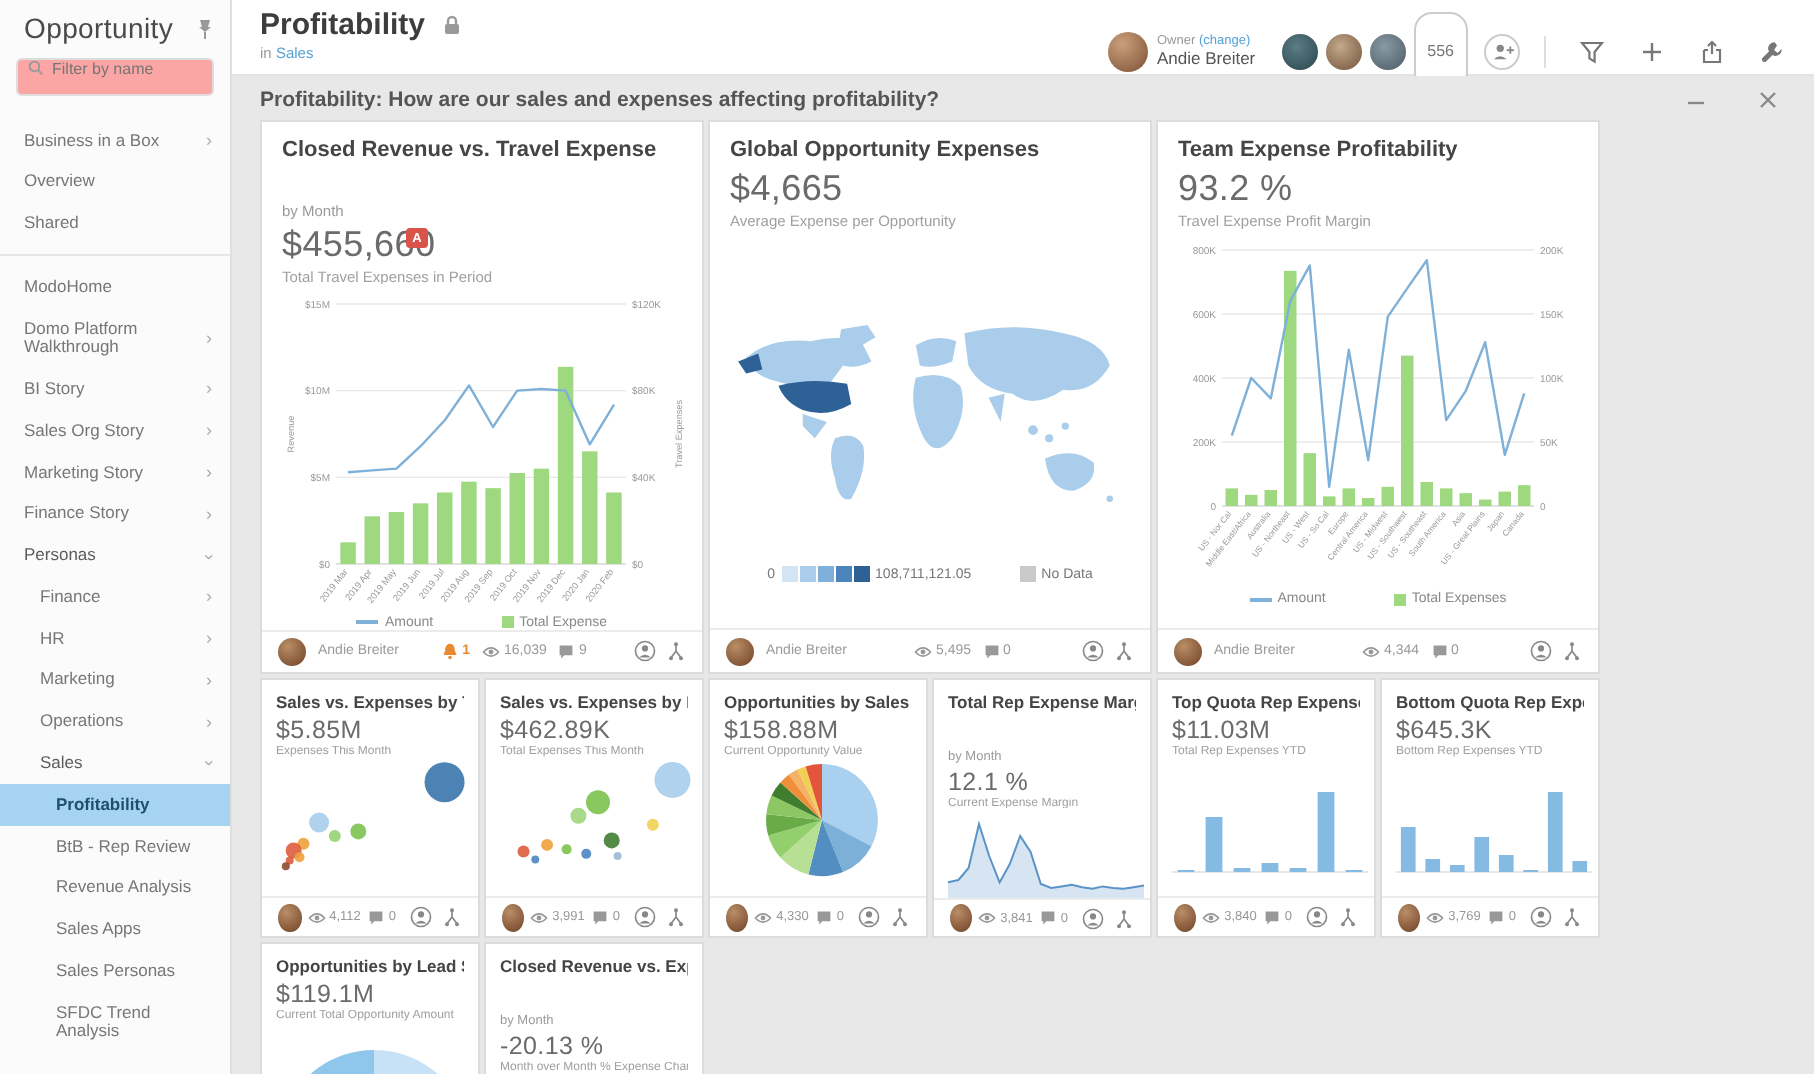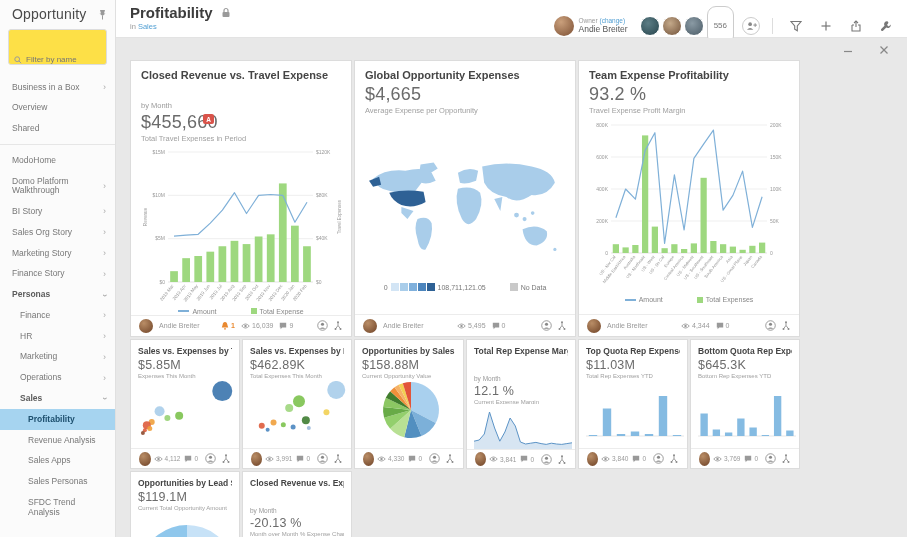--- a/index.html
+++ b/index.html
@@ -4,29 +4,29 @@
 <style>
   *{margin:0;padding:0;box-sizing:border-box}
   html,body{width:907px;height:537px;overflow:hidden;background:#e8e8e8;
     font-family:"Liberation Sans","DejaVu Sans",sans-serif;color:#555}
   .app{display:flex;width:907px;height:537px}
   
   .sidebar{width:116px;min-width:116px;background:#fbfbfb;border-right:1px solid #e0e0e0;
     display:flex;flex-direction:column;height:537px}
   .sb-head{display:flex;justify-content:space-between;align-items:center;padding:6px 8px 2px 12px}
   .sb-title{font-size:14px;color:#4a4a4a;font-weight:400;letter-spacing:.2px}
-  .sb-search{margin:5px 8px 4px;background:#fde047;border:1px solid #ddd;border-radius:3px;height:36px;
-    display:flex;align-items:flex-end;padding:0 5px;gap:4px}
+  .sb-search{margin:5px 8px 4px;background:#fca5a5;border:1px solid #ddd;border-radius:3px;height:19px;
+    display:flex;align-items:flex-start;padding:0 5px;gap:4px}
   .sb-search input{border:none;outline:none;width:100%;font-size:8px;color:#666;background:transparent;
     font-family:inherit}
   .sb-list{flex:1;overflow:hidden;font-size:8.5px;color:#777;padding-top:8px}
   .sb-item{display:flex;justify-content:space-between;align-items:center;padding:5.5px 9px 5.5px 12px;cursor:pointer;line-height:1.15}
   .sb-item.ind1{padding-left:20px}
   .sb-item.ind2{padding-left:28px}
-  .sb-item.bold{font-weight:bold;color:#5c5c5c}
+  .sb-item.bold{font-weight:normal;color:#5c5c5c}
   .sb-item.sel{background:#a6d4f0;color:#1d4f6e;font-weight:bold}
   .sb-div{border-top:1px solid #e6e6e6;margin:5px 0}
   .ch{color:#aaa;font-size:9px;line-height:1}
   .ch.down{display:inline-block;transform:rotate(90deg)}
   
   .main{flex:1;display:flex;flex-direction:column;min-width:0}
   .topbar{height:38px;background:#fff;display:flex;align-items:flex-start;padding:4px 10px 0 14px;border-bottom:1px solid #e3e3e3}
   .tb-left{display:flex;flex-direction:column}
   .tb-titlerow{display:flex;align-items:center;gap:8px}
   .tb-title{font-size:15px;color:#3d3d3d;font-weight:600}
@@ -171,20 +171,23 @@
           <span class="ch">›</span>
         </div>
         <div class="sb-item ind1 bold">
           <span>Sales</span>
           <span class="ch down">›</span>
         </div>
         <div class="sb-item ind2 sel">
           <span>Profitability</span>
         </div>
         <div class="sb-item ind2">
+          <span>BtB - Rep Review</span>
+        </div>
+        <div class="sb-item ind2">
           <span>Revenue Analysis</span>
         </div>
         <div class="sb-item ind2">
           <span>Sales Apps</span>
         </div>
         <div class="sb-item ind2">
           <span>Sales Personas</span>
         </div>
         <div class="sb-item ind2">
           <span>SFDC Trend Analysis</span>
@@ -267,20 +270,21 @@
               <svg class="icon" width="12" height="12" viewBox="0 0 12 12">
                 <path d="M7.5,1.2 a3,3 0 0 0 -3,4.5 L1.2,9 a1.3,1.3 0 0 0 1.8,1.8 L6.3,7.5 a3,3 0 0 0 4.5,-3 L8.8,6.5 7,5 8.5,2.7 Z" fill="#777"></path>
               </svg>
             </span>
           </span>
       </div>
     </div>
 
     <div class="content">
       <div class="banner">
+        <span class="banner-title">Profitability: How are our sales and expenses affecting profitability?</span>
         <span class="banner-ic">
           <span class="ic">
               <svg class="icon" width="10" height="10" viewBox="0 0 10 10">
                 <line x1="1" y1="6.5" x2="9" y2="6.5" stroke="#888" stroke-width="1.2"></line>
               </svg>
             </span>
           <span class="ic">
               <svg class="icon" width="10" height="10" viewBox="0 0 10 10">
                 <line x1="1.5" y1="1.5" x2="8.5" y2="8.5" stroke="#888" stroke-width="1.2"></line>
                 <line x1="8.5" y1="1.5" x2="1.5" y2="8.5" stroke="#888" stroke-width="1.2"></line>

